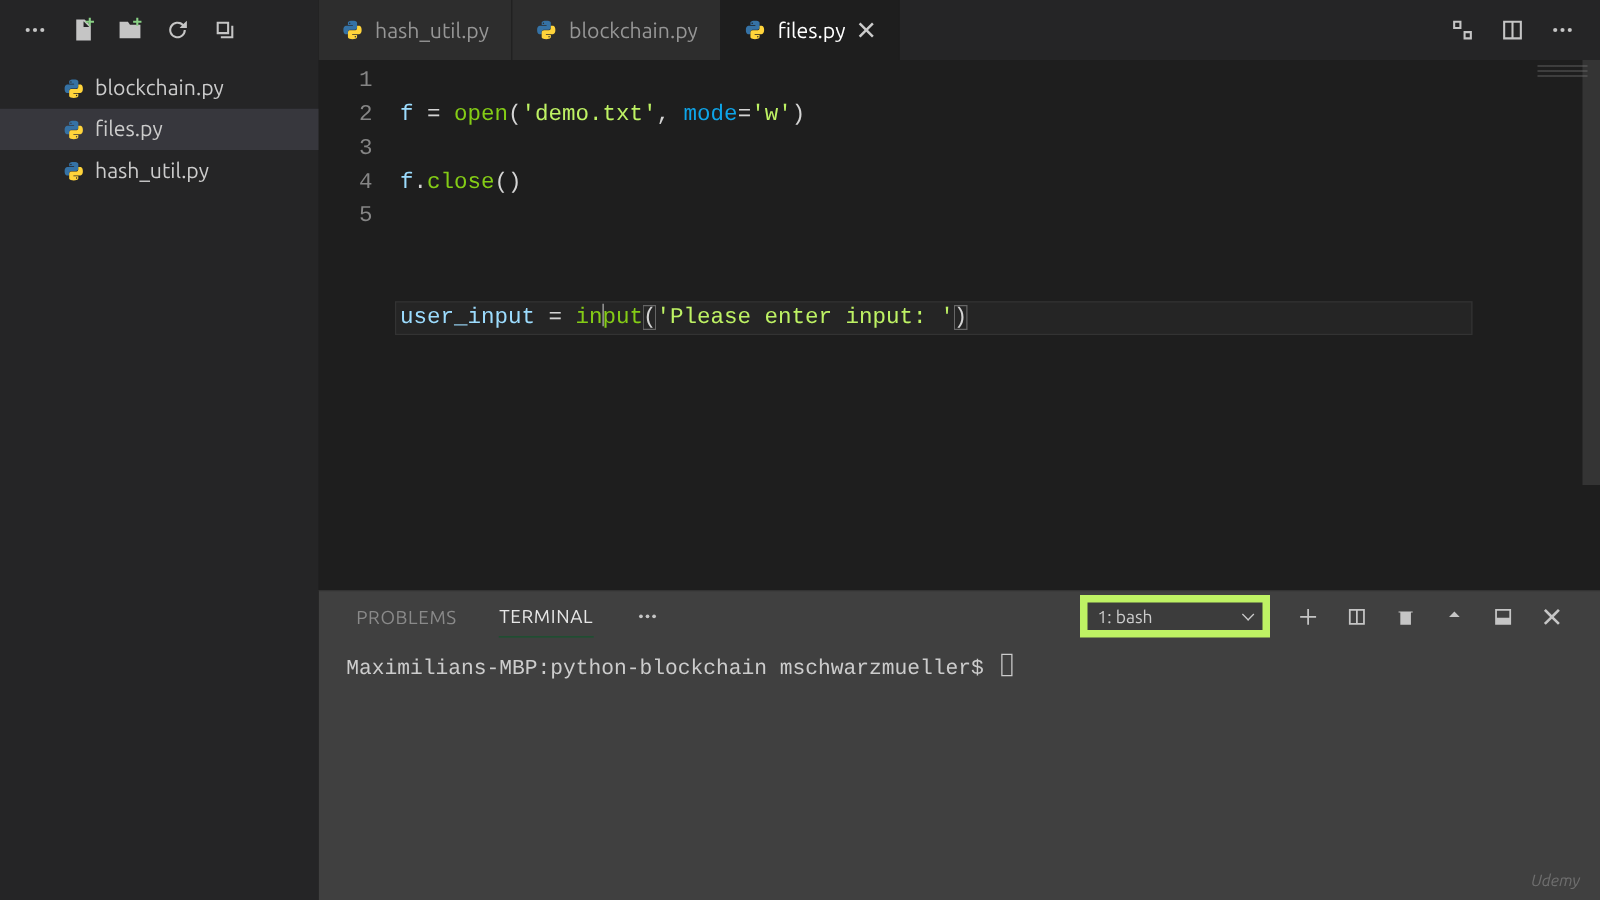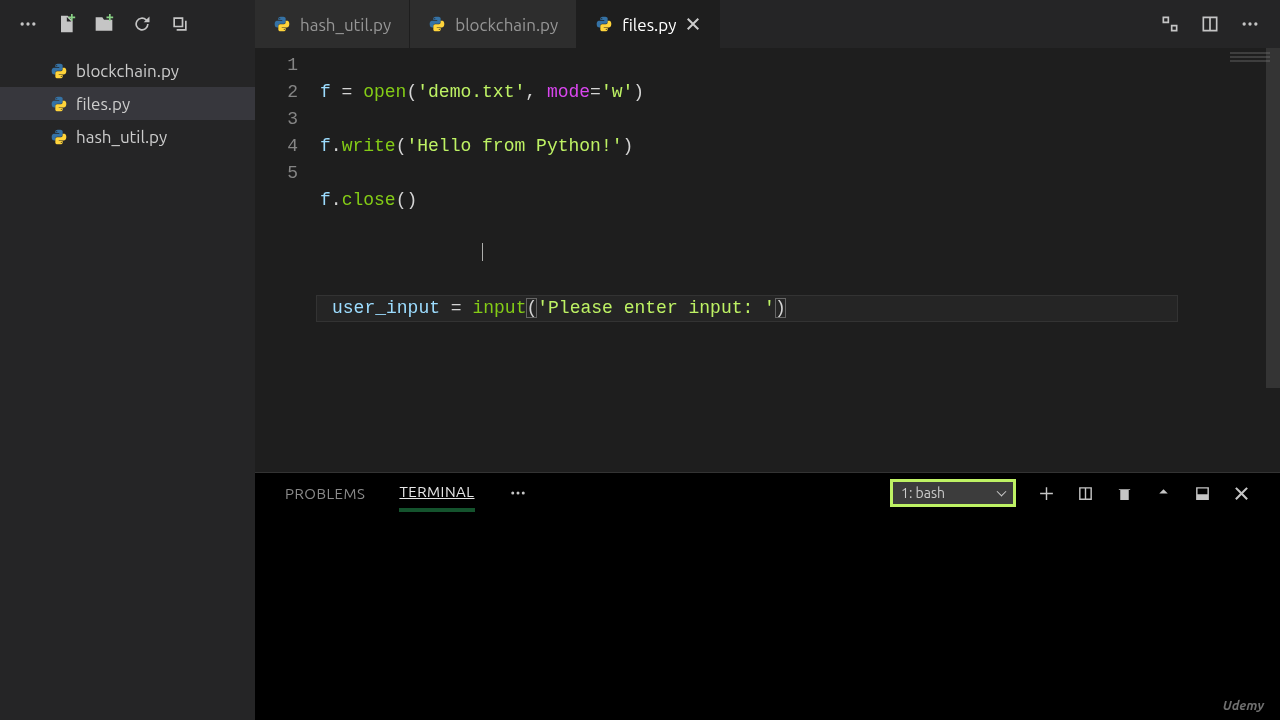--- a/index.html
+++ b/index.html
@@ -86,70 +86,70 @@
   width: 65px;
   text-align: right;
   color: #858585;
   padding-right: 22px;
   padding-top: 4px;
   user-select: none;
 }
 .gutter div { height: 27px; }
 .code { flex: 1; padding-top: 4px; color: #d4d4d4; white-space: pre; }
 .code-line { height: 27px; }
-.code-line.current { background: rgba(255,255,255,0.03); box-shadow: inset 0 0 0 1px #333; margin-left:-4px; padding-left:16px; margin-right:102px;}
+.code-line.current { background: rgba(255,255,255,0.03); box-shadow: inset 0 0 0 1px #333; margin-left:-4px; padding-left:4px; margin-right:102px;}
 .tk-var { color: #9cdcfe; }
 .tk-fn { color: #84cc16; }
 .tk-str { color: #bef264; }
 .tk-pun { color: #d4d4d4; }
-.tk-param { color: #d946ef; }
+.tk-param { color: #0ea5e9; }
 .bracket-hl { box-shadow: inset 0 0 0 1px #666; }
 .minimap {
   position: absolute; right: 10px; top: 4px; width: 40px; height: 18px;
   background: linear-gradient(#888 0 2px, transparent 2px 4px, #888 4px 6px, transparent 6px 8px, #888 8px 10px, transparent 10px);
   opacity: 0.3;
 }
 .text-cursor {
   position: absolute;
   top: 195px;
   left: 227px;
   width: 1px; height: 18px;
   background: #aeafad;
 }
 .panel {
   height: 248px;
-  background: #000000;
+  background: #404040;
   border-top: 1px solid #333;
   display: flex;
   flex-direction: column;
 }
 .panel-tabs {
   height: 40px;
   display: flex;
   align-items: center;
   padding: 0 30px;
   gap: 34px;
   font-size: 15px;
 }
 .panel-tab { color: #8a8a8a; cursor: pointer; text-transform: uppercase; letter-spacing: 0.5px; padding: 8px 0; }
-.panel-tab.active { color: #e7e7e7; border-bottom: 4px solid #14532d; text-decoration: underline; }
+.panel-tab.active { color: #e7e7e7; border-bottom: 1px solid #14532d; }
 .panel-right {
   margin-left: auto;
   display: flex;
   align-items: center;
   gap: 22px;
 }
 .term-select {
   background: #3c3c3c;
   color: #cccccc;
-  border: 3px solid #bef264;
+  border: 6px solid #bef264;
   font-size: 14px;
   padding: 3px 24px 3px 8px;
   position: relative;
-  width: 126px;
+  width: 152px;
 }
 .term-select::after {
   content: '';
   position: absolute; right: 8px; top: 50%;
   border-right: 1px solid #ccc; border-bottom: 1px solid #ccc;
   width: 6px; height: 6px; transform: translateY(-70%) rotate(45deg);
 }
 .panel-right::after {
   content: '';
   position: absolute; right: 8px; top: 8px;
@@ -172,21 +172,21 @@
   vertical-align: -2px;
   margin-left: 4px;
 }
 .footer {
   position: absolute;
   right: 16px;
   bottom: 8px;
   color: #6f6f6f;
   font-size: 13px;
   font-style: italic;
-  font-weight: bold;
+  font-weight: normal;
 }
 .scrollbar-track {
   position: absolute; right: 0; top: 48px; bottom: 0; width: 14px;
 }
 .scrollbar-thumb {
   position: absolute; right: 0; top: 0; width: 14px; height: 340px;
   background: rgba(121,121,121,0.25);
 }
 </style>
 </head>
@@ -284,21 +284,20 @@
     <div class="editor">
       <div class="gutter">
         <div>1</div>
         <div>2</div>
         <div>3</div>
         <div>4</div>
         <div>5</div>
       </div>
       <div class="code">
 <div class="code-line"><span class="tk-var">f</span><span class="tk-pun"> = </span><span class="tk-fn">open</span><span class="tk-pun">(</span><span class="tk-str">'demo.txt'</span><span class="tk-pun">, </span><span class="tk-param">mode</span><span class="tk-pun">=</span><span class="tk-str">'w'</span><span class="tk-pun">)</span></div>
-<div class="code-line"><span class="tk-var">f</span><span class="tk-pun">.</span><span class="tk-fn">write</span><span class="tk-pun">(</span><span class="tk-str">'Hello from Python!'</span><span class="tk-pun">)</span></div>
 <div class="code-line"><span class="tk-var">f</span><span class="tk-pun">.</span><span class="tk-fn">close</span><span class="tk-pun">(</span><span class="tk-pun">)</span></div>
 <div class="code-line"></div>
 <div class="code-line current"><span class="tk-var">user_input</span><span class="tk-pun"> = </span><span class="tk-fn">input</span><span class="tk-pun bracket-hl">(</span><span class="tk-str">'Please enter input: '</span><span class="tk-pun bracket-hl">)</span></div>
       </div>
       <div class="minimap"></div>
       <div class="text-cursor"></div>
     </div>
     <div class="scrollbar-track">
       <div class="scrollbar-thumb"></div>
     </div>
@@ -327,17 +326,20 @@
               <path d="M12 6l-6 6h12z"></path>
             </svg>
           <svg class="panel-icon" viewBox="0 0 24 24">
               <path d="M3 3h18v18H3V3zm2 2v14h14V5H5zm0 8h14v6H5z"></path>
             </svg>
           <svg class="panel-icon" viewBox="0 0 16 16">
               <path d="M8 6.6L12.6 2 14 3.4 9.4 8l4.6 4.6-1.4 1.4L8 9.4 3.4 14 2 12.6 6.6 8 2 3.4 3.4 2 8 6.6z"></path>
             </svg>
         </div>
       </div>
+      <div class="terminal-body">
+        <span>Maximilians-MBP:python-blockchain mschwarzmueller$ </span><span class="term-cursor"></span>
+      </div>
     </div>
   </div>
 </div>
 
 <div class="footer">Udemy</div>
 
 </body></html>

